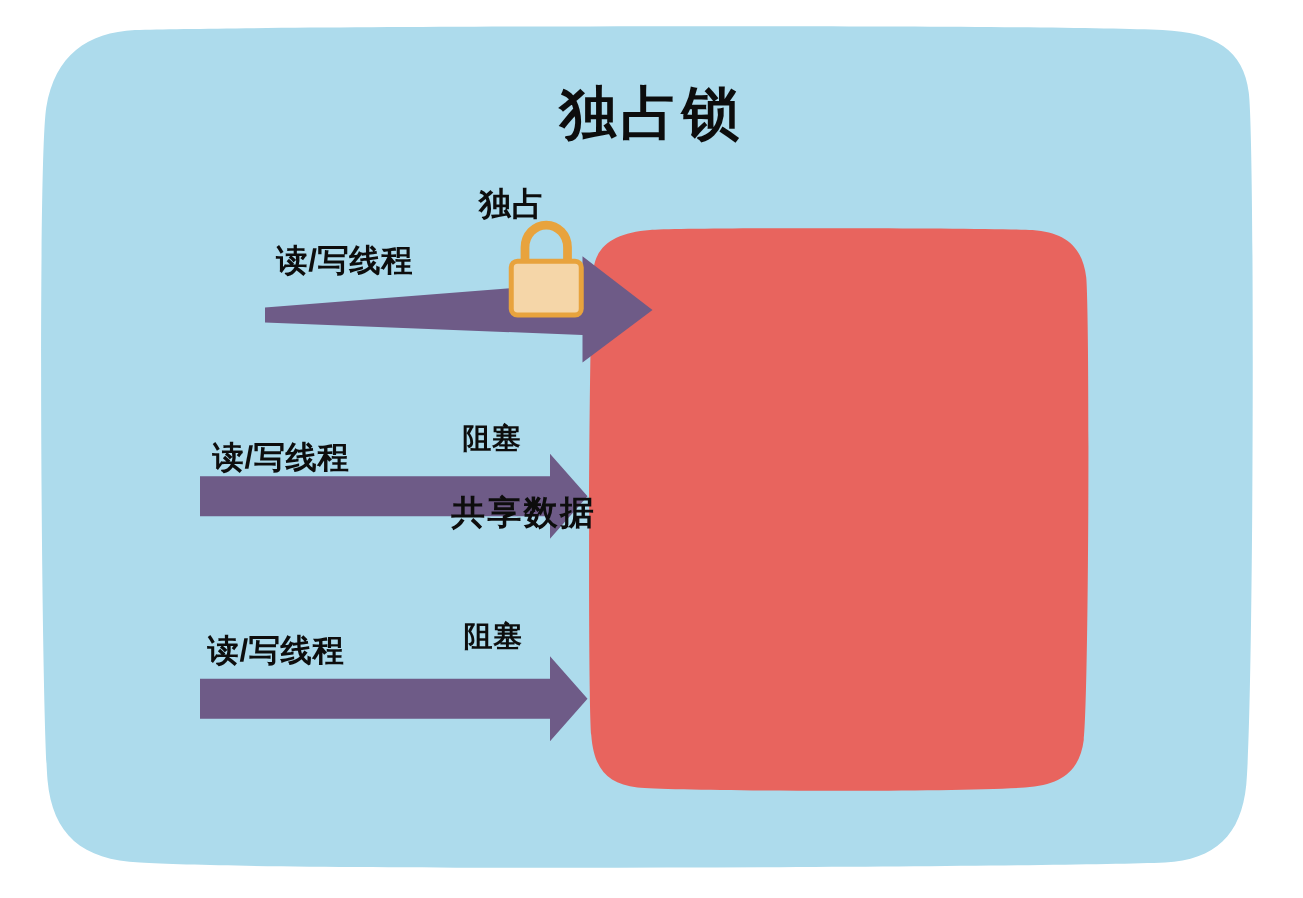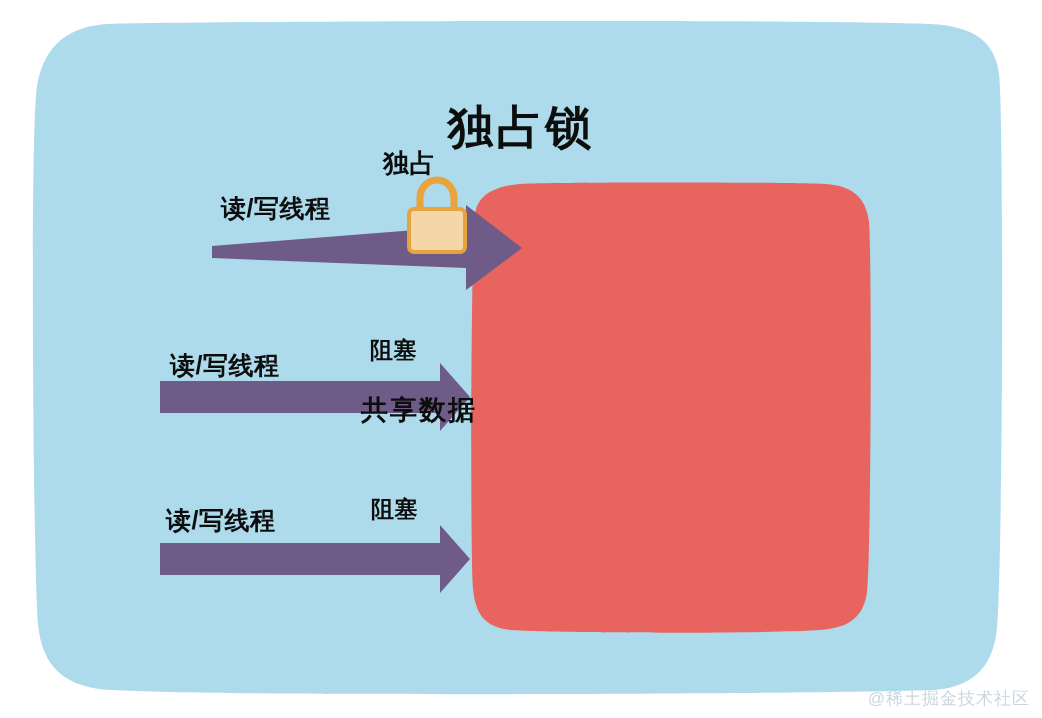--- a/index.html
+++ b/index.html
@@ -31,21 +31,20 @@
     white-space: nowrap;
     letter-spacing: 0.5px;
   }
   #title-text {
     left: 0;
     top: 60px;
     width: 1042px;
     text-align: center;
     font-size: 46px;
     letter-spacing: 3px;
-    margin-top: 37px;
   }
   #lock-label {
     left: 383px;
     top: 146px;
     font-size: 26px;
   }
   #thread-label-1 {
     left: 221px;
     top: 192px;
     font-size: 25px;
@@ -158,15 +157,14 @@
   <div class="txt" id="thread-label-2">读/写线程</div>
 
   <div class="txt" id="block-label-2">阻塞</div>
 
   <div class="txt" id="thread-label-3">读/写线程</div>
 
   <div class="txt" id="block-label-3">阻塞</div>
 
   <div class="txt" id="shared-data-label">共享数据</div>
 
-  <div id="watermark">@稀土掘金技术社区</div>
 
 </div>
 
 </body></html>

